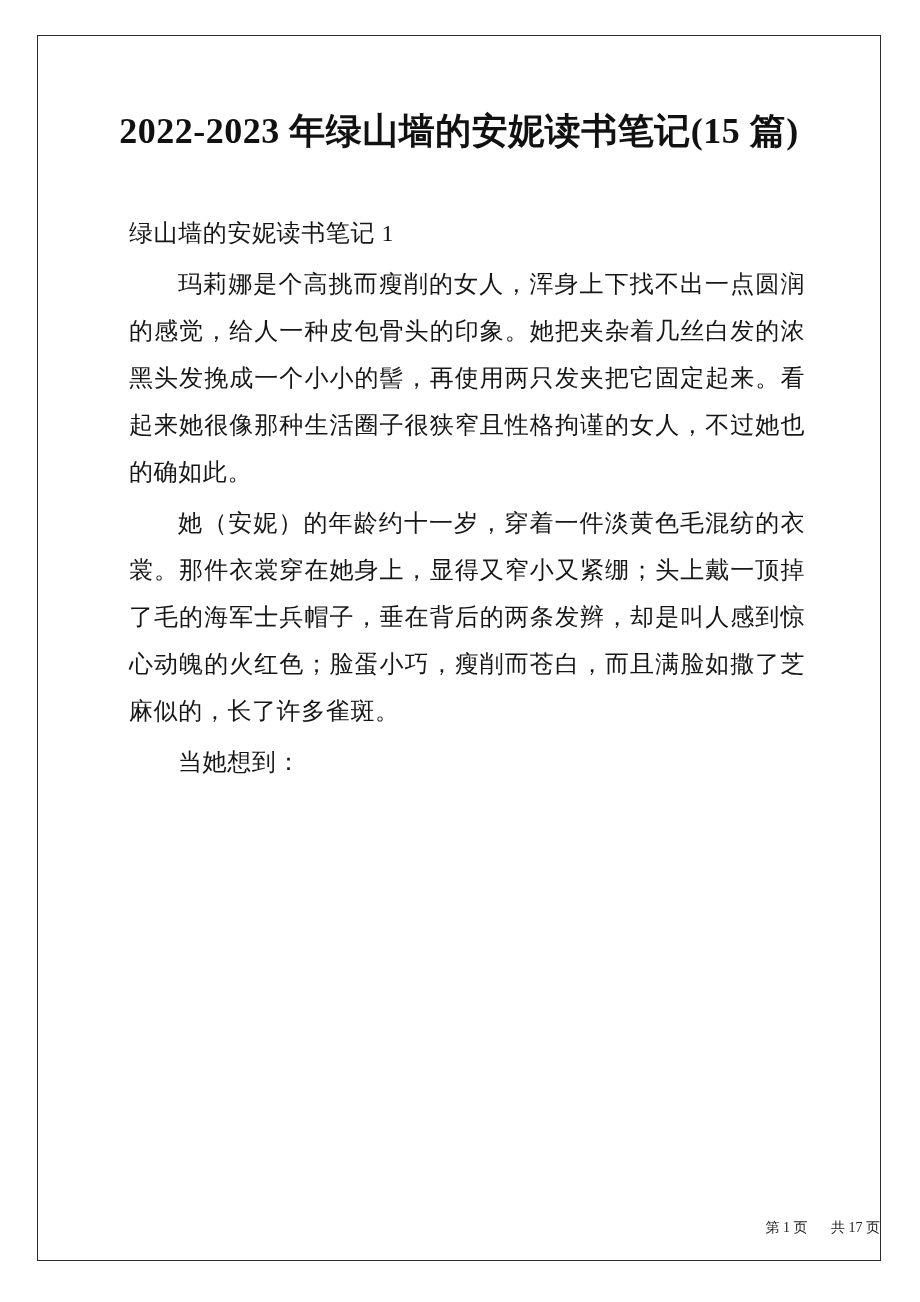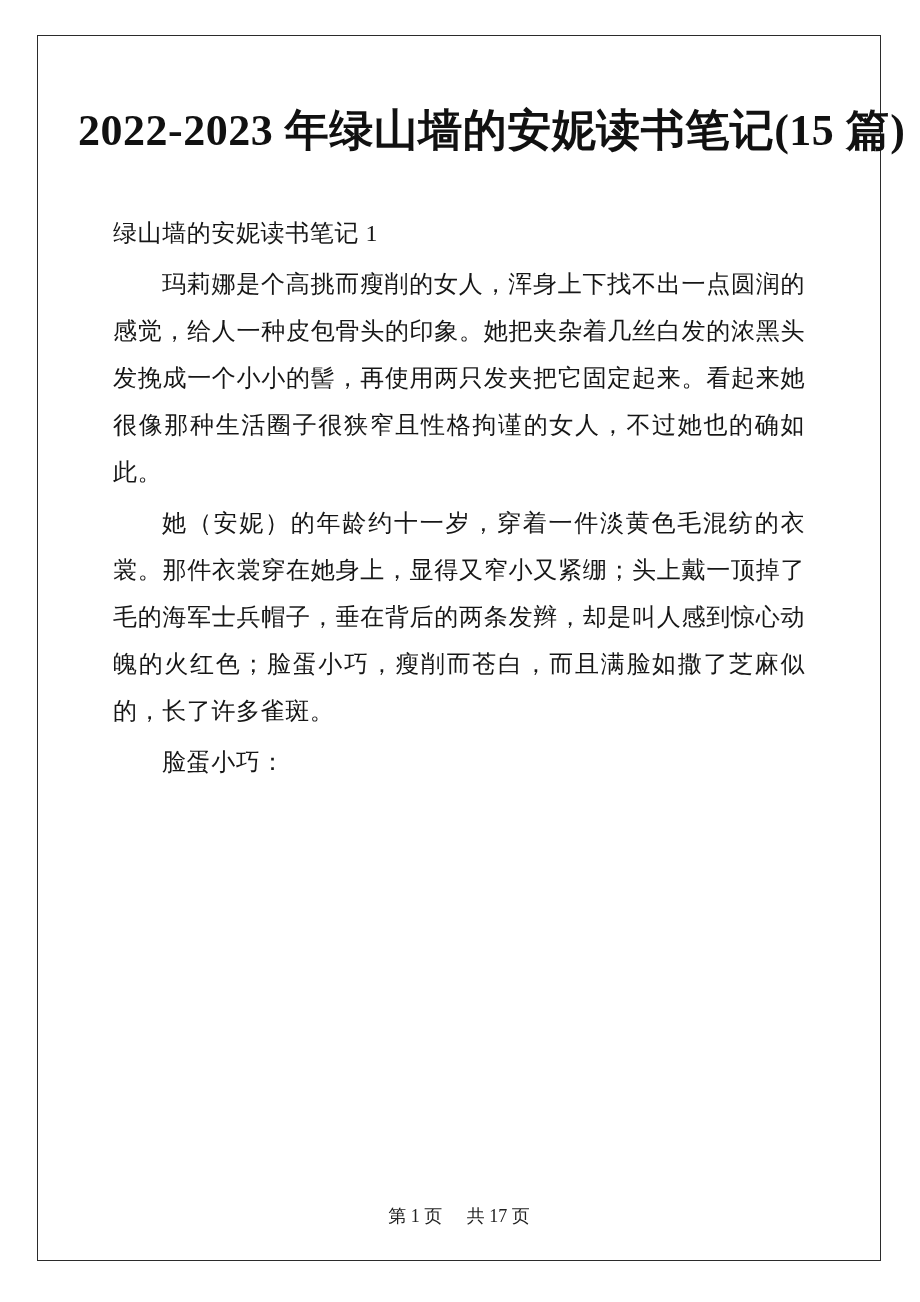--- a/index.html
+++ b/index.html
@@ -21,50 +21,50 @@
     left: 37px;
     top: 35px;
     width: 844px;
     height: 1226px;
     box-sizing: border-box;
     border: 1px solid #2b2b2b;
     background: #ffffff;
   }
   .doc-title {
     margin: 72px 40px 56px 40px;
-    font-size: 44px;
+    font-size: 36px;
     line-height: 46px;
     font-weight: bold;
     text-align: center;
     letter-spacing: 0.5px;
     color: #111111;
     white-space: nowrap;
   }
   .doc-body {
     margin: 0 75px;
     width: 692px;
   }
   .doc-body p.para {
-    margin: 0 0 4px 0;
+    margin: 0 0 4px 16px;
     font-size: 24px;
     line-height: 47px;
     text-align: justify;
     letter-spacing: 0.6px;
     color: #161616;
   }
   .doc-body p.para.indent {
     text-indent: 49px;
   }
   .page-footer {
     position: absolute;
     left: 0;
-    bottom: 36px;
+    bottom: 24px;
     width: 100%;
-    text-align: center;
-    font-size: 18px;
+    text-align: right;
+    font-size: 14px;
     line-height: 16px;
     color: #222222;
   }
   .page-footer .footer-part {
     display: inline-block;
   }
   .page-footer .footer-part + .footer-part {
     margin-left: 20px;
   }
 </style>
@@ -74,21 +74,21 @@
 <div class="screen">
   <div class="page-frame">
 
     <h1 class="doc-title">2022-2023 年绿山墙的安妮读书笔记(15 篇)</h1>
 
     <div class="doc-body">
 
     <p class="para">绿山墙的安妮读书笔记 1</p>
         <p class="para indent">玛莉娜是个高挑而瘦削的女人，浑身上下找不出一点圆润的感觉，给人一种皮包骨头的印象。她把夹杂着几丝白发的浓黑头发挽成一个小小的髻，再使用两只发夹把它固定起来。看起来她很像那种生活圈子很狭窄且性格拘谨的女人，不过她也的确如此。</p>
         <p class="para indent">她（安妮）的年龄约十一岁，穿着一件淡黄色毛混纺的衣裳。那件衣裳穿在她身上，显得又窄小又紧绷；头上戴一顶掉了毛的海军士兵帽子，垂在背后的两条发辫，却是叫人感到惊心动魄的火红色；脸蛋小巧，瘦削而苍白，而且满脸如撒了芝麻似的，长了许多雀斑。</p>
-        <p class="para indent">脸蛋小巧：</p>
+        <p class="para indent">当她想到：</p>
       </div>
 
     <div class="page-footer">
       <span class="footer-part">第 1 页</span>
       <span class="footer-part">共 17 页</span>
     </div>
 
   </div>
 </div>
 

